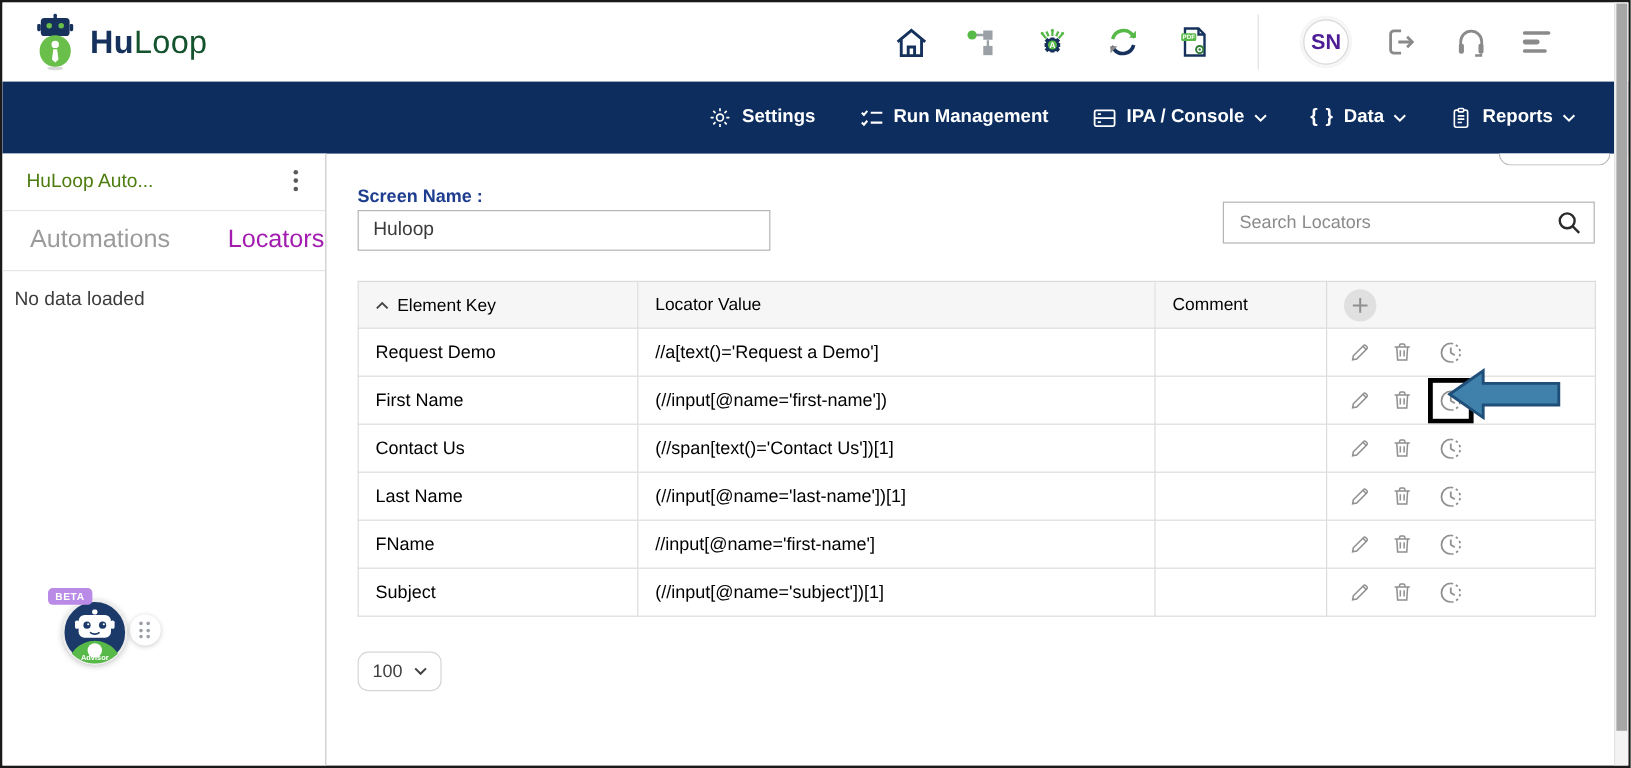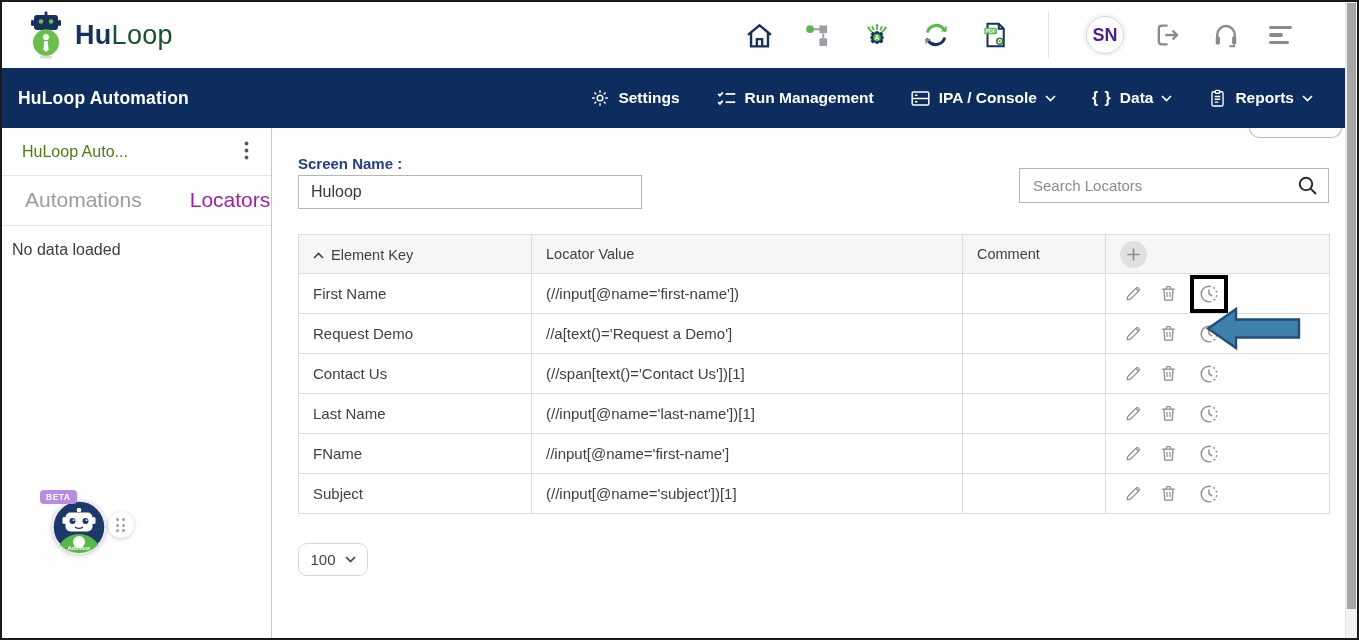--- a/index.html
+++ b/index.html
@@ -66,21 +66,21 @@
     font-family:inherit;}
   .search-wrap{position:absolute;left:1017px;top:166px;width:310px;height:35px;}
   .search-input{width:100%;height:100%;box-sizing:border-box;border:1px solid #b5b5b5;
     font-size:15px;color:#3a3a3a;padding:0 28px 0 13px;outline:none;font-family:inherit;}
   .search-input::placeholder{color:#8b8b8b;}
   .search-btn{position:absolute;right:8px;top:5px;width:26px;height:26px;display:flex;
     align-items:center;justify-content:center;}
 
   
   .loc-table{position:absolute;left:296px;top:232px;width:1031px;border-collapse:collapse;
-    table-layout:fixed;font-size:15px;color:#404040;background:#fff;}
+    table-layout:fixed;font-size:15px;color:#000000;background:#fff;}
   .loc-table th,.loc-table td{border:1px solid #dcdcdc;padding:0 0 0 14px;text-align:left;
     overflow:hidden;white-space:nowrap;}
   .loc-table th{height:38px;background:#f6f6f6;font-weight:400;font-size:14.5px;}
   .loc-table td{height:39px;}
   .sort-caret{display:inline-block;margin-right:7px;vertical-align:1px;}
   .actions-th{padding-left:8px;}
   .add-btn{width:27px;height:27px;border-radius:50%;background:#e0e0e0;display:inline-flex;
     align-items:center;justify-content:center;}
   .actions-td{padding-left:8px;}
   .actions-flex{display:flex;align-items:center;gap:9px;}
@@ -196,21 +196,20 @@
       </button>
       <button class="burger">
         <span class="b1"></span>
           <span class="b2"></span>
           <span class="b3"></span>
       </button>
     </div>
   </header>
 
   <nav class="navbar">
-    <div class="nav-title">HuLoop Automation</div>
     <div class="nav-menu">
 
       <div class="nav-item">
         <svg width="20" height="20" viewBox="0 0 24 24" fill="none" stroke="#fff" stroke-width="1.7">
           <circle cx="12" cy="12" r="3.4"></circle>
           <path d="M12 2.6v3.1M12 18.3v3.1M21.4 12h-3.1M5.7 12H2.6M18.7 5.3l-2.2 2.2M7.5 16.5l-2.2 2.2M18.7 18.7l-2.2-2.2M7.5 7.5L5.3 5.3"></path>
         </svg>
         <span>Settings</span>
       </div>
 
@@ -351,70 +350,70 @@
             <svg width="15" height="15" viewBox="0 0 16 16" stroke="#8f8f8f" stroke-width="1.8">
                 <path d="M8 1.5v13M1.5 8h13"></path>
               </svg>
           </button>
         </th>
       </tr>
     </thead>
     <tbody>
 
     <tr class="">
+        <td>Request Demo</td>
+        <td>//a[text()='Request a Demo']</td>
+        <td></td>
+        <td class="actions-td">
+          <div class="actions-flex">
+            <button class="row-icon-btn">
+              <svg width="19" height="19" viewBox="0 0 24 24" fill="none" stroke="currentColor" stroke-width="1.6">
+                <path d="M14.8 5.7l3.5 3.5"></path>
+                <path d="M4.8 15.7L15.6 4.9a1.5 1.5 0 0 1 2.1 0l1.4 1.4a1.5 1.5 0 0 1 0 2.1L8.3 19.2 4 20z"></path>
+              </svg>
+            </button>
+            <button class="row-icon-btn">
+              <svg width="19" height="19" viewBox="0 0 24 24" fill="none" stroke="currentColor" stroke-width="1.6">
+                <path d="M4 6.5h16"></path>
+                  <path d="M9.2 6.5V5a1.6 1.6 0 0 1 1.6-1.6h2.4A1.6 1.6 0 0 1 14.8 5v1.5"></path>
+                <path d="M6.3 6.5l.9 13.8h9.6l.9-13.8"></path>
+                  <path d="M10 10v6.5M14 10v6.5"></path>
+              </svg>
+            </button>
+            <span class="clock-wrap">
+              <svg width="22" height="22" viewBox="0 0 24 24" fill="none" stroke="currentColor" stroke-width="1.6">
+                <path d="M12 3.5a8.5 8.5 0 0 0 0 17"></path>
+                <path d="M12 3.5a8.5 8.5 0 0 1 0 17" stroke-dasharray="2.2 2.6"></path>
+                <path d="M12 7.2V12l3.6 2.2"></path>
+              </svg>
+            </span>
+          </div>
+        </td>
+      </tr>
+        <tr class="">
         <td>First Name</td>
         <td>(//input[@name='first-name'])</td>
         <td></td>
         <td class="actions-td">
           <div class="actions-flex">
             <button class="row-icon-btn">
               <svg width="19" height="19" viewBox="0 0 24 24" fill="none" stroke="currentColor" stroke-width="1.6">
                 <path d="M14.8 5.7l3.5 3.5"></path>
                 <path d="M4.8 15.7L15.6 4.9a1.5 1.5 0 0 1 2.1 0l1.4 1.4a1.5 1.5 0 0 1 0 2.1L8.3 19.2 4 20z"></path>
               </svg>
             </button>
             <button class="row-icon-btn">
               <svg width="19" height="19" viewBox="0 0 24 24" fill="none" stroke="currentColor" stroke-width="1.6">
                 <path d="M4 6.5h16"></path>
                   <path d="M9.2 6.5V5a1.6 1.6 0 0 1 1.6-1.6h2.4A1.6 1.6 0 0 1 14.8 5v1.5"></path>
                 <path d="M6.3 6.5l.9 13.8h9.6l.9-13.8"></path>
                   <path d="M10 10v6.5M14 10v6.5"></path>
               </svg>
             </button>
             <span class="clock-wrap annotated">
-              <svg width="22" height="22" viewBox="0 0 24 24" fill="none" stroke="currentColor" stroke-width="1.6">
-                <path d="M12 3.5a8.5 8.5 0 0 0 0 17"></path>
-                <path d="M12 3.5a8.5 8.5 0 0 1 0 17" stroke-dasharray="2.2 2.6"></path>
-                <path d="M12 7.2V12l3.6 2.2"></path>
-              </svg>
-            </span>
-          </div>
-        </td>
-      </tr>
-        <tr class="">
-        <td>Request Demo</td>
-        <td>//a[text()='Request a Demo']</td>
-        <td></td>
-        <td class="actions-td">
-          <div class="actions-flex">
-            <button class="row-icon-btn">
-              <svg width="19" height="19" viewBox="0 0 24 24" fill="none" stroke="currentColor" stroke-width="1.6">
-                <path d="M14.8 5.7l3.5 3.5"></path>
-                <path d="M4.8 15.7L15.6 4.9a1.5 1.5 0 0 1 2.1 0l1.4 1.4a1.5 1.5 0 0 1 0 2.1L8.3 19.2 4 20z"></path>
-              </svg>
-            </button>
-            <button class="row-icon-btn">
-              <svg width="19" height="19" viewBox="0 0 24 24" fill="none" stroke="currentColor" stroke-width="1.6">
-                <path d="M4 6.5h16"></path>
-                  <path d="M9.2 6.5V5a1.6 1.6 0 0 1 1.6-1.6h2.4A1.6 1.6 0 0 1 14.8 5v1.5"></path>
-                <path d="M6.3 6.5l.9 13.8h9.6l.9-13.8"></path>
-                  <path d="M10 10v6.5M14 10v6.5"></path>
-              </svg>
-            </button>
-            <span class="clock-wrap">
               <svg width="22" height="22" viewBox="0 0 24 24" fill="none" stroke="currentColor" stroke-width="1.6">
                 <path d="M12 3.5a8.5 8.5 0 0 0 0 17"></path>
                 <path d="M12 3.5a8.5 8.5 0 0 1 0 17" stroke-dasharray="2.2 2.6"></path>
                 <path d="M12 7.2V12l3.6 2.2"></path>
               </svg>
             </span>
           </div>
         </td>
       </tr>
         <tr class="">

